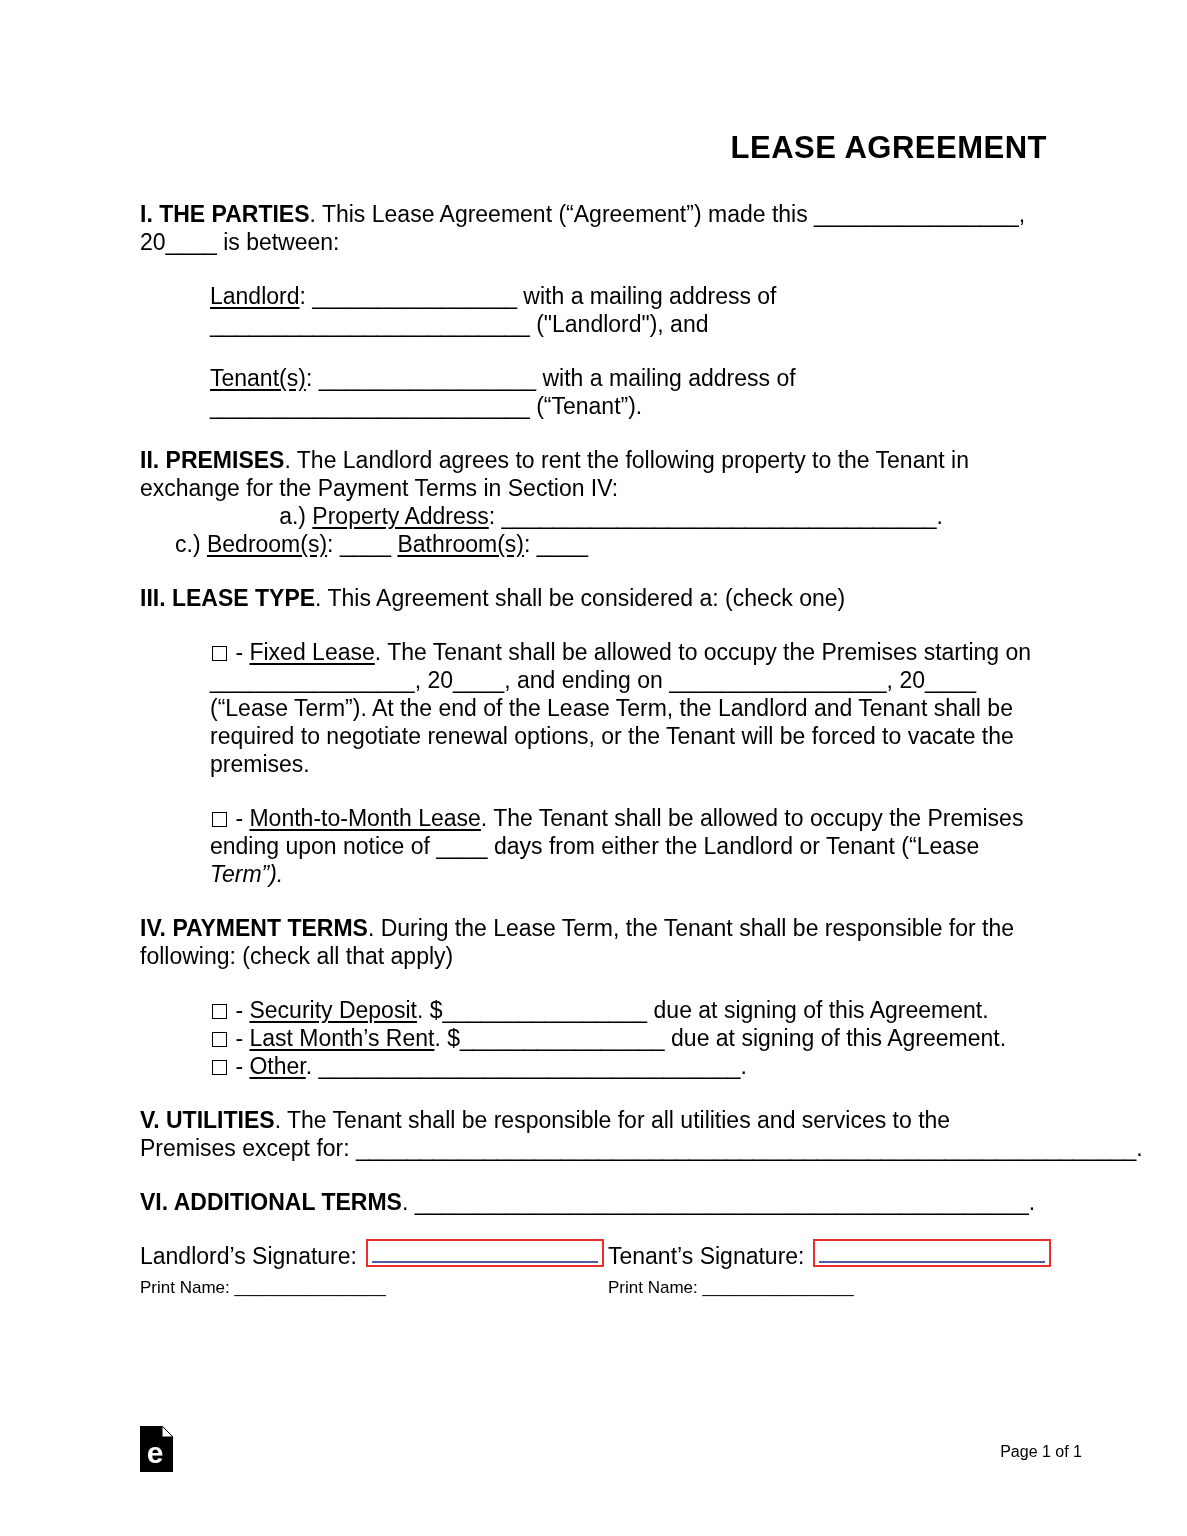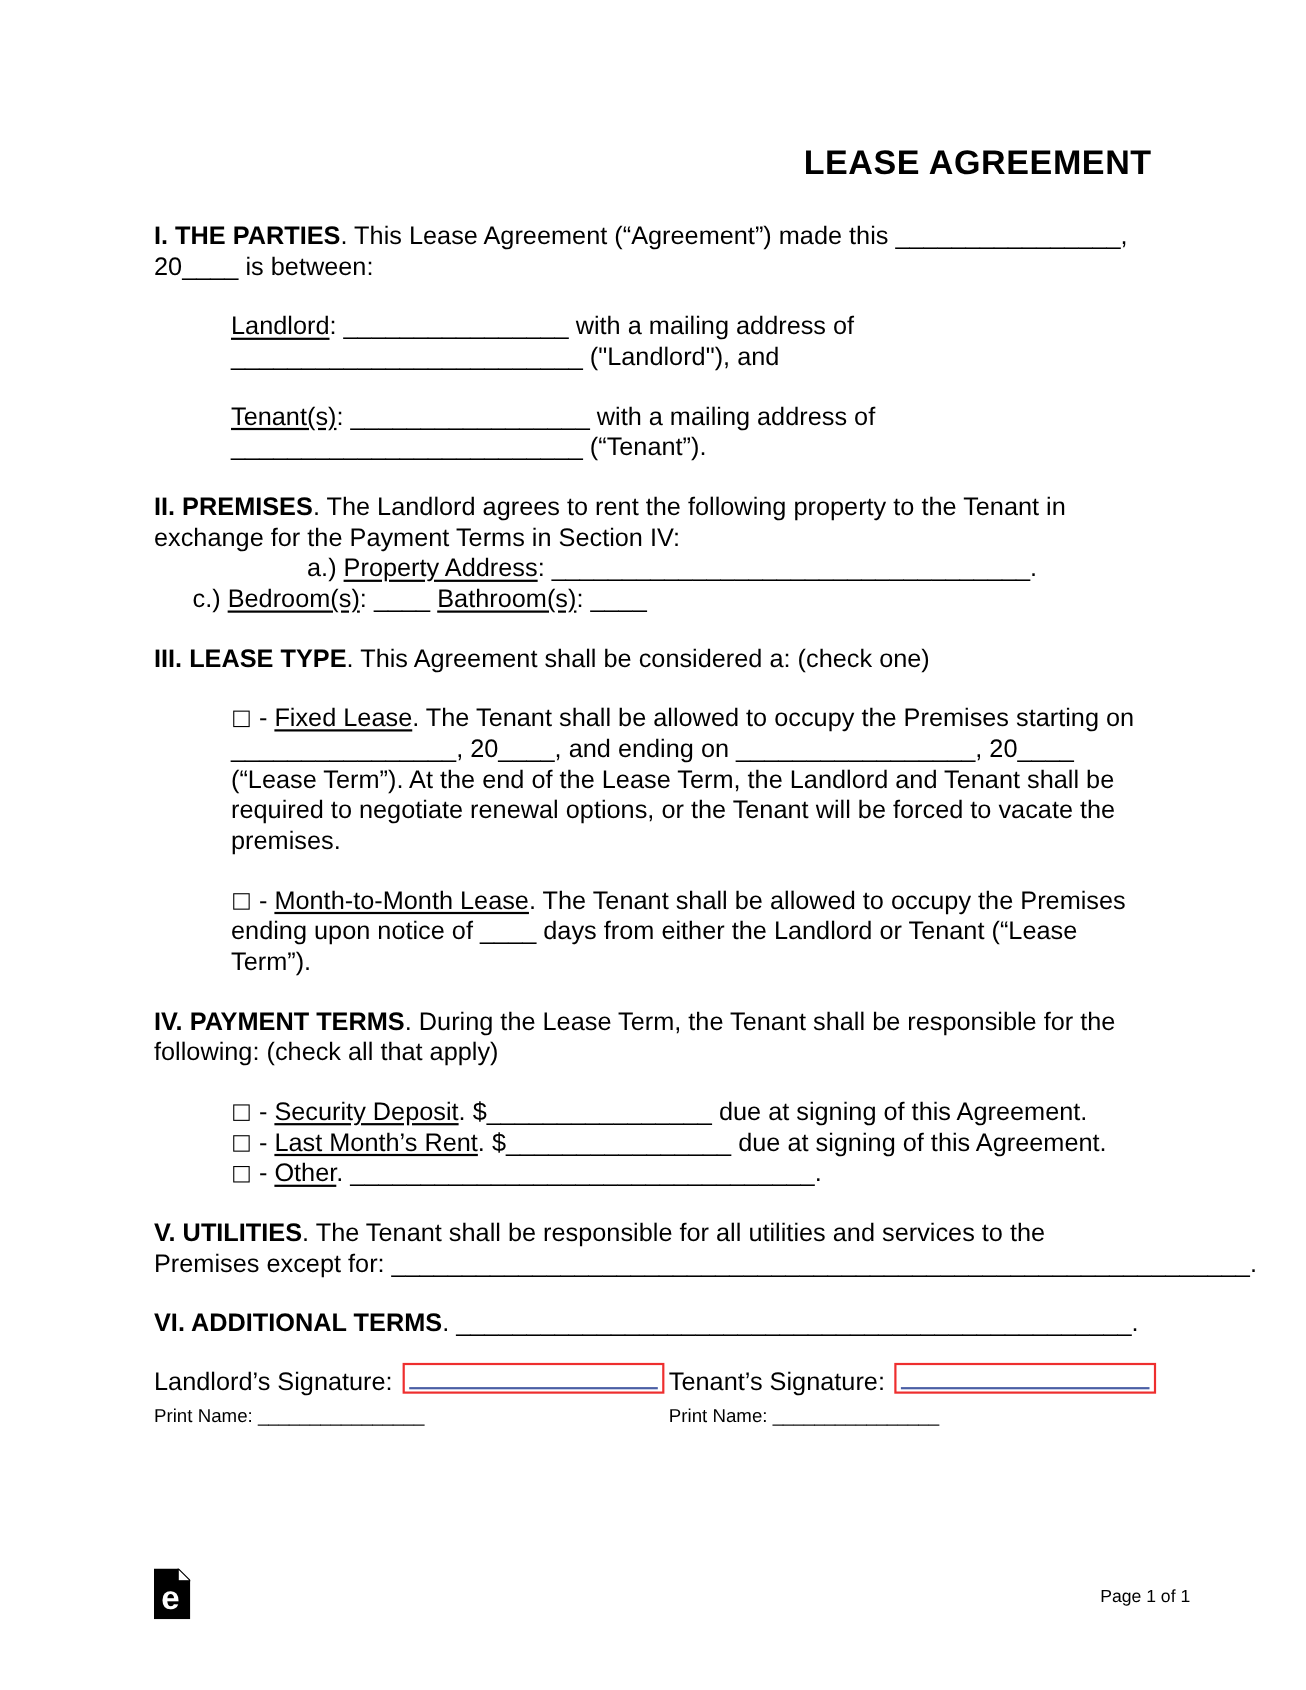--- a/index.html
+++ b/index.html
@@ -126,21 +126,21 @@
         <div class="block">
           <div class="line" style="padding-left: 70px;"><span class="checkbox"></span><span> - </span><span class="u">Fixed Lease</span><span>. The Tenant shall be allowed to occupy the Premises starting on</span></div>
           <div class="line" style="padding-left: 70px;"><span>________________, 20____, and ending on _________________, 20____</span></div>
           <div class="line" style="padding-left: 70px;"><span>(“Lease Term”). At the end of the Lease Term, the Landlord and Tenant shall be</span></div>
           <div class="line" style="padding-left: 70px;"><span>required to negotiate renewal options, or the Tenant will be forced to vacate the</span></div>
           <div class="line" style="padding-left: 70px;"><span>premises.</span></div>
         </div>
         <div class="block">
           <div class="line" style="padding-left: 70px;"><span class="checkbox"></span><span> - </span><span class="u">Month-to-Month Lease</span><span>. The Tenant shall be allowed to occupy the Premises</span></div>
           <div class="line" style="padding-left: 70px;"><span>ending upon notice of ____ days from either the Landlord or Tenant (“Lease</span></div>
-          <div class="line" style="padding-left: 70px;"><span>Term”).</span></div>
+          <div class="line" style="padding-left: 70px; font-style: italic;"><span>Term”).</span></div>
         </div>
         <div class="block">
           <div class="line" style="padding-left: 0px;"><span class="b">IV. PAYMENT TERMS</span><span>. During the Lease Term, the Tenant shall be responsible for the</span></div>
           <div class="line" style="padding-left: 0px;"><span>following: (check all that apply)</span></div>
         </div>
         <div class="block">
           <div class="line" style="padding-left: 70px;"><span class="checkbox"></span><span> - </span><span class="u">Security Deposit</span><span>. $________________ due at signing of this Agreement.</span></div>
           <div class="line" style="padding-left: 70px;"><span class="checkbox"></span><span> - </span><span class="u">Last Month’s Rent</span><span>. $________________ due at signing of this Agreement.</span></div>
           <div class="line" style="padding-left: 70px;"><span class="checkbox"></span><span> - </span><span class="u">Other</span><span>. _________________________________.</span></div>
         </div>

